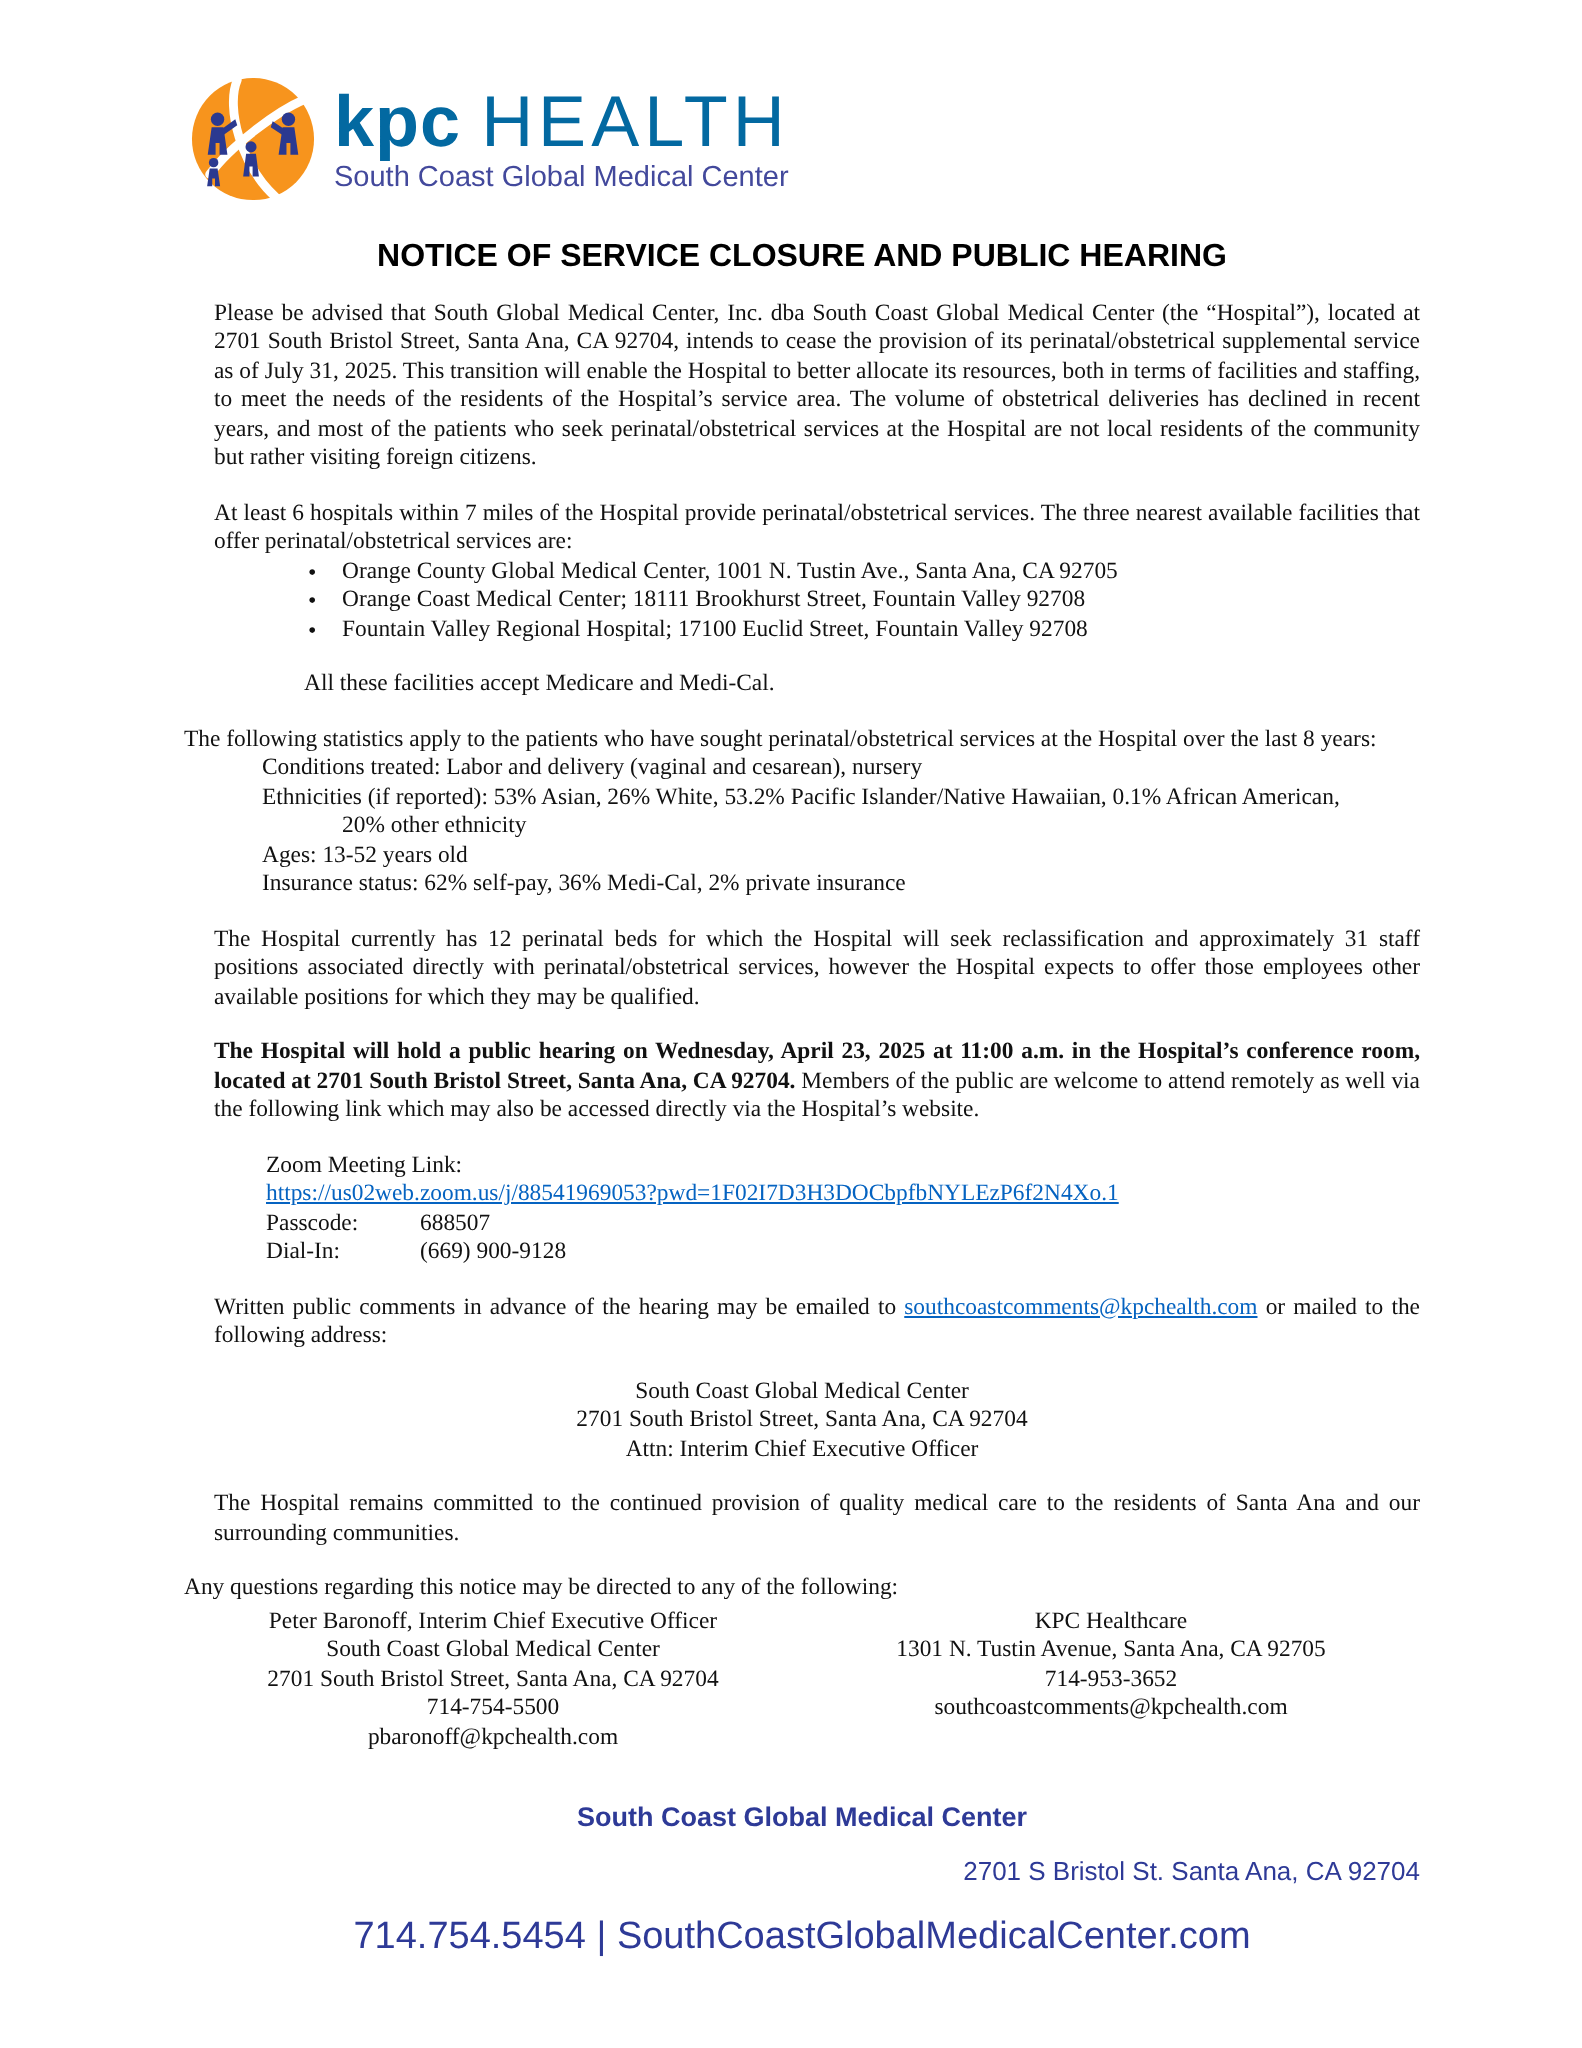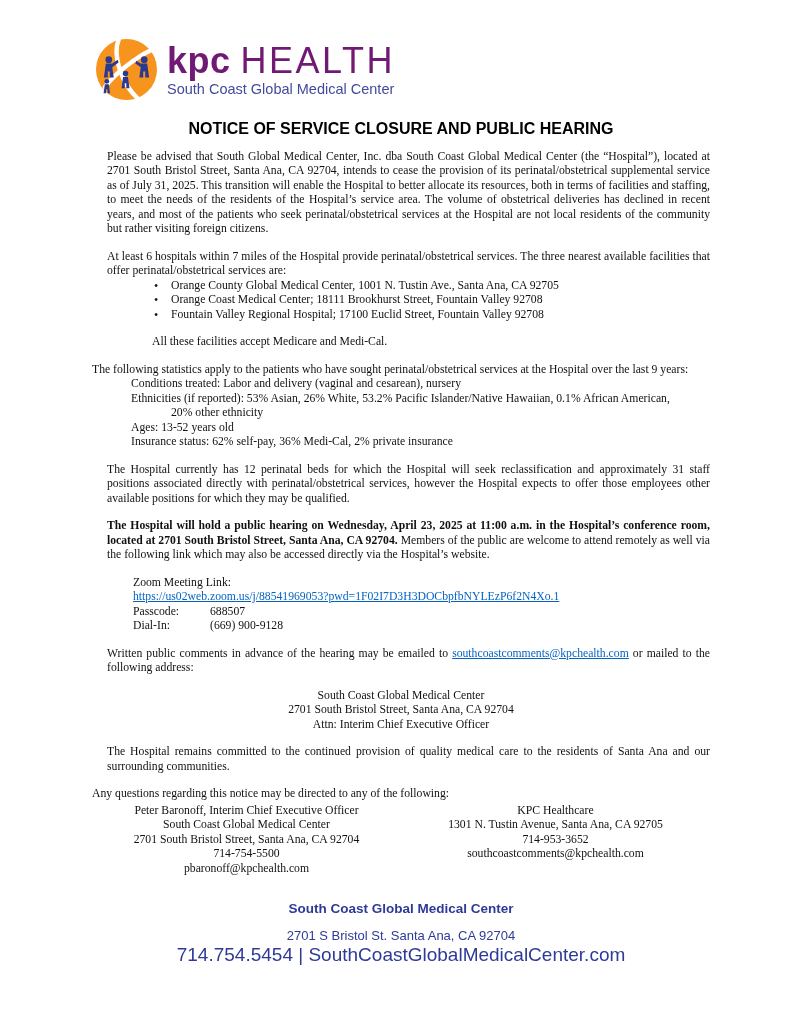--- a/index.html
+++ b/index.html
@@ -15,21 +15,21 @@
   .header {
     padding: 38px 0 0 95px;
     display: flex;
     align-items: center;
     gap: 9px;
   }
   .logo-icon { width: 63px; height: 63px; flex: 0 0 auto; }
   .logo-text { display: flex; flex-direction: column; }
   .brand-line {
     font-family: "Liberation Sans", sans-serif;
-    color: #701a75;
+    color: #0369a1;
     font-size: 36px;
     line-height: 38px;
     white-space: nowrap;
   }
   .brand-bold { font-weight: bold; letter-spacing: 0.5px; }
   .brand-rest { font-weight: 400; letter-spacing: 2.5px; }
   .tagline {
     font-family: "Liberation Sans", sans-serif;
     color: #43499c;
     font-size: 14.5px;
@@ -81,21 +81,21 @@
   .contacts { display: flex; margin-top: 2px; }
   .contact-col { width: 50%; text-align: center; }
   
   .footer {
     text-align: center;
     font-family: "Liberation Sans", sans-serif;
     color: #2e3a97;
     margin-top: 26px;
   }
   .footer-name { font-weight: bold; font-size: 13.5px; margin-bottom: 12px; }
-  .footer-address { font-size: 13px; margin-bottom: 5px; }
+  .footer-address { font-size: 13px; margin-bottom: 19px; text-align: right; }
   .footer-contact { font-size: 19px; }
 </style>
 </head>
 <body>
 
 <div class="page">
 
   <div class="header">
     <span class="logo-icon">
       <svg viewBox="0 0 64 64" width="63" height="63" aria-hidden="true">
@@ -133,21 +133,21 @@
 
     <ul class="bullet-list">
       <li class="bullet-item">Orange County Global Medical Center, 1001 N. Tustin Ave., Santa Ana, CA 92705</li>
       <li class="bullet-item">Orange Coast Medical Center; 18111 Brookhurst Street, Fountain Valley 92708</li>
       <li class="bullet-item">Fountain Valley Regional Hospital; 17100 Euclid Street, Fountain Valley 92708</li>
     </ul>
 
     <div class="facilities-note">All these facilities accept Medicare and Medi-Cal.</div>
 
     <div class="stats-block">
-      <p class="stats-intro">The following statistics apply to the patients who have sought perinatal/obstetrical services at the Hospital over the last 9 years:</p>
+      <p class="stats-intro">The following statistics apply to the patients who have sought perinatal/obstetrical services at the Hospital over the last 8 years:</p>
       <div class="stats-line">Conditions treated: Labor and delivery (vaginal and cesarean), nursery</div>
       <div class="stats-line">Ethnicities (if reported): 53% Asian, 26% White, 53.2% Pacific Islander/Native Hawaiian, 0.1% African American,</div>
       <div class="stats-line wrap2">20% other ethnicity</div>
       <div class="stats-line">Ages: 13-52 years old</div>
       <div class="stats-line">Insurance status: 62% self-pay, 36% Medi-Cal, 2% private insurance</div>
     </div>
 
     <p class="para">The Hospital currently has 12 perinatal beds for which the Hospital will seek reclassification and approximately 31 staff positions associated directly with perinatal/obstetrical services, however the Hospital expects to offer those employees other available positions for which they may be qualified.</p>
 
     <p class="para"><span class="bold">The Hospital will hold a public hearing on Wednesday, April 23, 2025 at 11:00 a.m. in the Hospital’s conference room, located at 2701 South Bristol Street, Santa Ana, CA 92704.</span><span> Members of the public are welcome to attend remotely as well via the following link which may also be accessed directly via the Hospital’s website.</span></p>

